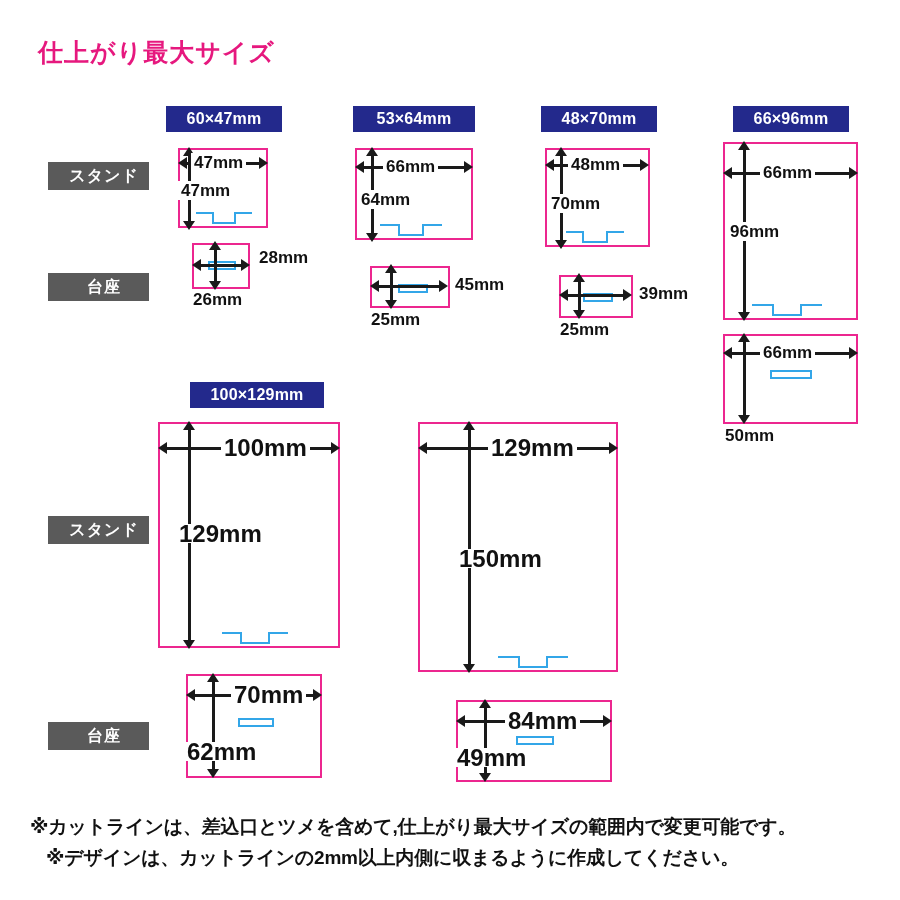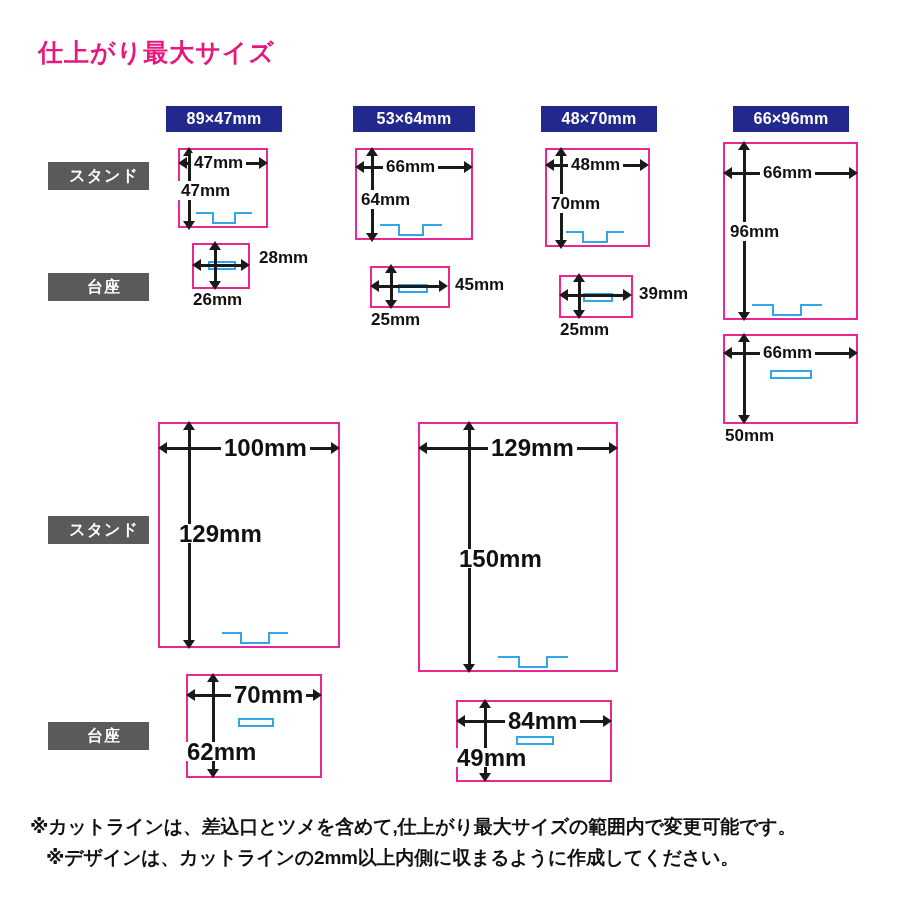--- a/index.html
+++ b/index.html
@@ -119,25 +119,26 @@
 
 <div id="stage">
 
   <div class="page-title">仕上がり最大サイズ</div>
 
   <div class="row-label" style="left:48px;top:162px;width:90px;">スタンド</div>
   <div class="row-label" style="left:48px;top:273px;width:90px;">台座</div>
   <div class="row-label" style="left:48px;top:516px;width:90px;">スタンド</div>
   <div class="row-label" style="left:48px;top:722px;width:90px;">台座</div>
 
-  <div class="size-badge" style="left:166px;top:106px;width:116px;">89×47mm</div>
+  <div class="size-badge" style="left:166px;top:106px;width:116px;">60×47mm</div>
   <div class="size-badge" style="left:353px;top:106px;width:122px;">53×64mm</div>
   <div class="size-badge" style="left:541px;top:106px;width:116px;">48×70mm</div>
   <div class="size-badge" style="left:733px;top:106px;width:116px;">66×96mm</div>
 
+  <div class="size-badge" style="left:190px;top:382px;width:134px;">100×129mm</div>
 
   <div class="cutbox" style="left:178px;top:148px;width:90px;height:80px;"></div>
 
   <div class="tab-group" style="left:196px;top:212px;width:56px;height:14px;">
     <div class="tab-seg" style="left:0;top:0;width:18px;height:2px;"></div>
     <div class="tab-seg" style="left:16px;top:0;width:2px;height:12px;"></div>
     <div class="tab-seg" style="left:16px;top:10px;width:24px;height:2px;"></div>
     <div class="tab-seg" style="left:38px;top:0;width:2px;height:12px;"></div>
     <div class="tab-seg" style="left:38px;top:0;width:18px;height:2px;"></div>
   </div>

